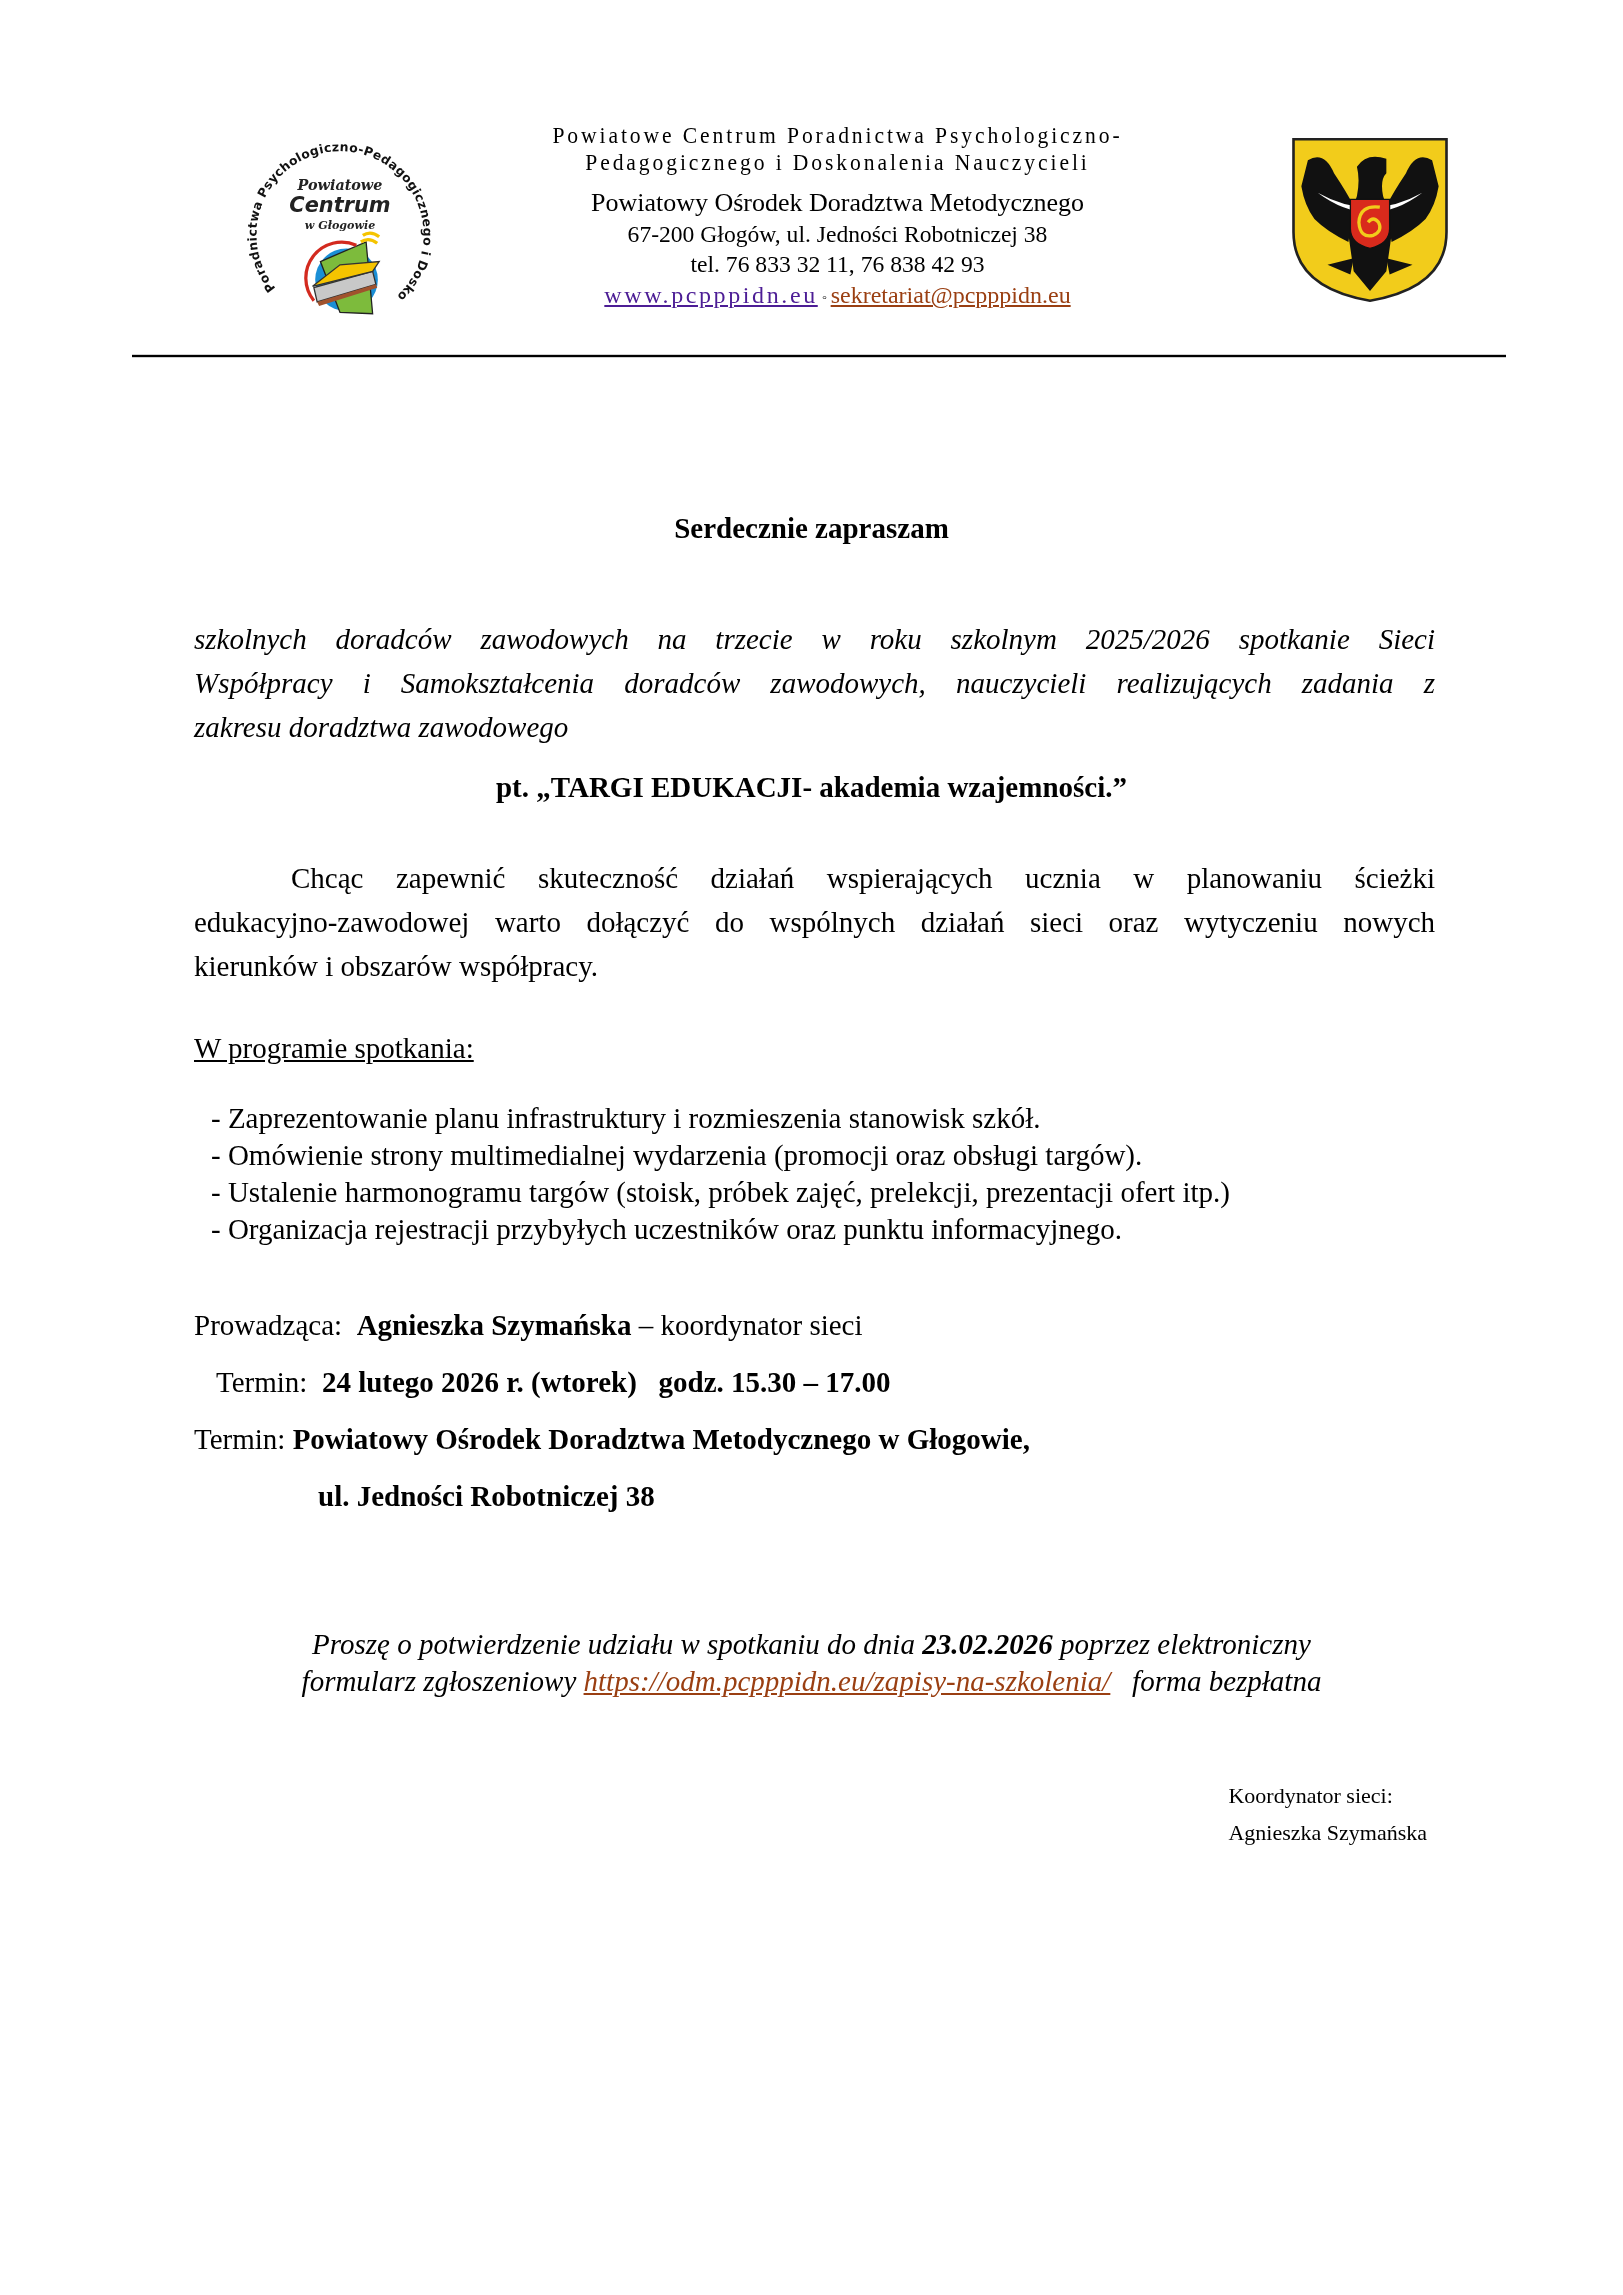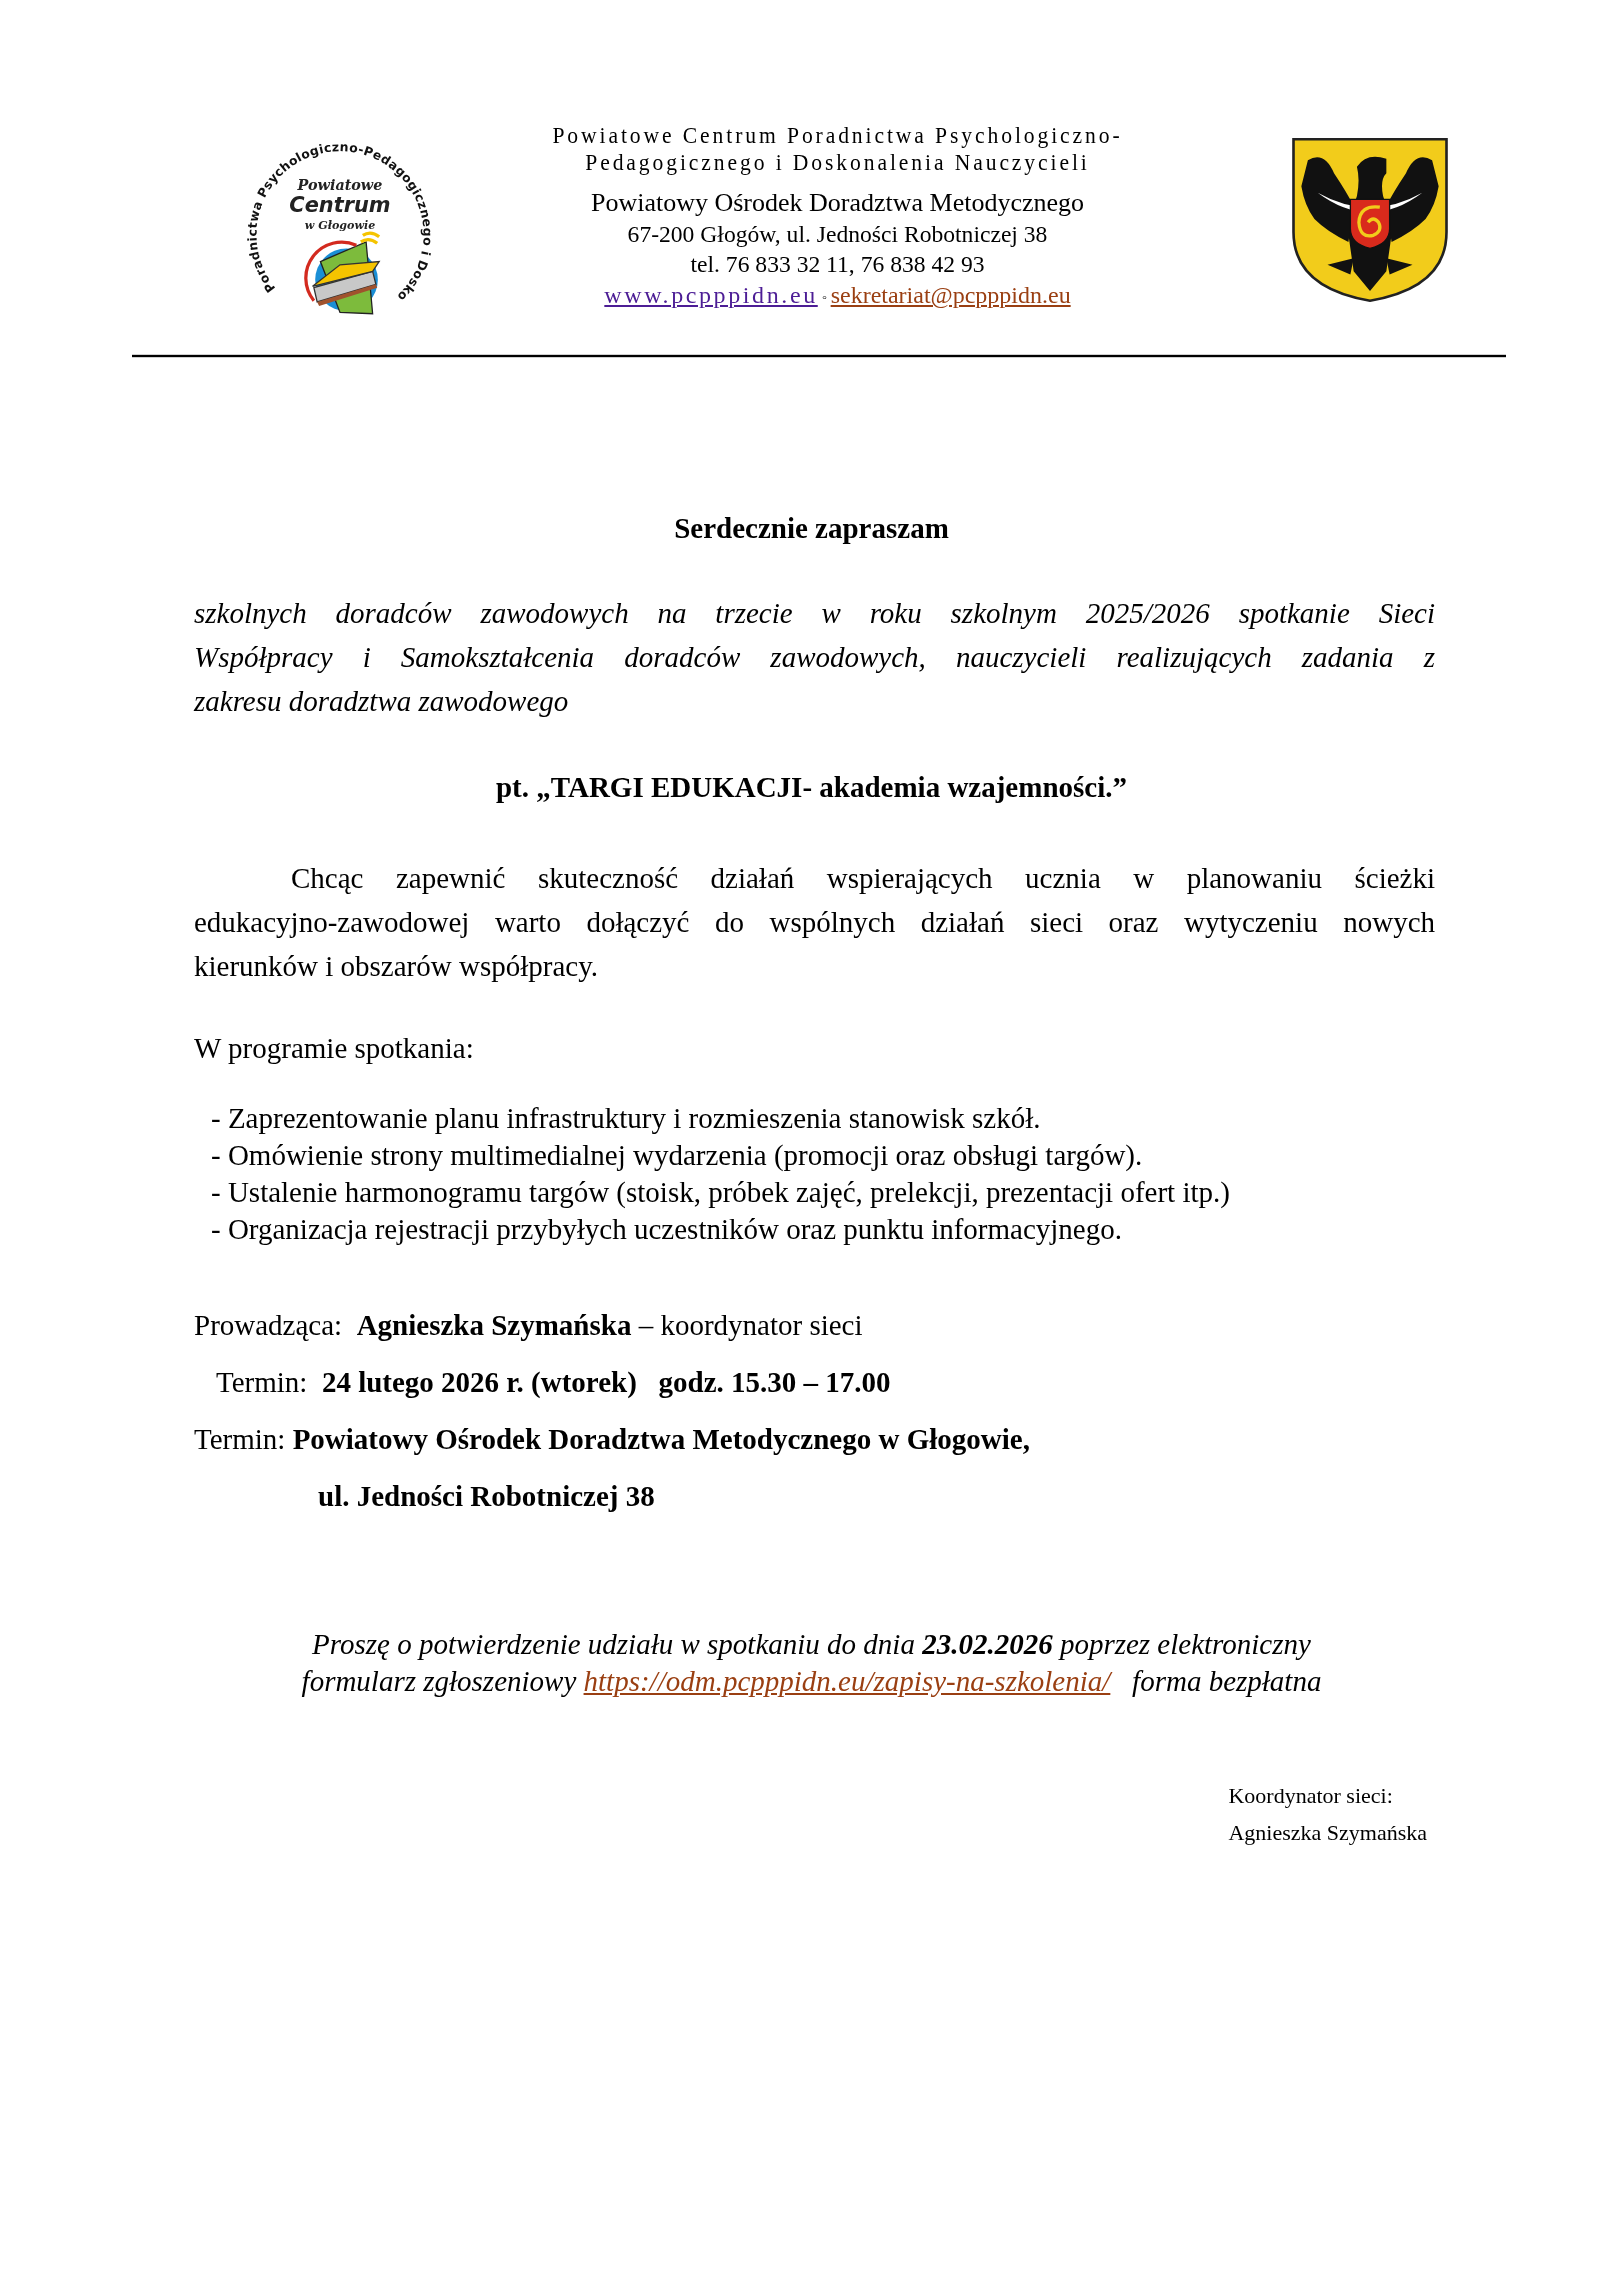--- a/index.html
+++ b/index.html
@@ -22,29 +22,29 @@
     .head-line { font-size: 23.6px; line-height: 30px; }
     .head-links { font-size: 24px; line-height: 33px; }
     .www { letter-spacing: 2.6px; text-decoration: underline; color: #4c1d95; }
     .mailto { color: #9a3f12; text-decoration: underline; }
     .dot-sep { font-size: 14.4px; vertical-align: middle; margin: 0 3.9px; }
 
     #rule { left: 132px; top: 355px; width: 1374px; height: 2px; background: #000;
             box-shadow: 0 -0.7px 0 #bbb, 0 0.7px 0 #bbb; }
     .title { left: 0; width: 1623px; top: 512px; text-align: center;
              font-weight: bold; font-size: 29px; }
-    .intro { left: 194px; width: 1241px; top: 591px; font-style: italic;
+    .intro { left: 194px; width: 1241px; top: 617px; font-style: italic;
              font-size: 29px; line-height: 44px; text-align: justify; }
     .intro-last { text-align-last: left; }
     .subtitle { left: 0; width: 1623px; top: 771px; text-align: center;
                 font-weight: bold; font-size: 29px; }
     .para { left: 194px; width: 1241px; top: 856px; font-size: 29px;
             line-height: 44px; text-align: justify; text-indent: 97px; }
 
-    .prog-head { left: 194px; top: 1032px; font-size: 29px; }
+    .prog-head { left: 194px; top: 1032px; font-size: 29px; text-decoration: underline; }
     .prog-list { left: 194px; top: 1083px; font-size: 29px; line-height: 37px;
                  margin: 17px; padding: 0; list-style: none; }
 
     .detail { left: 194px; font-size: 29px; white-space: pre; }
     .detail b { font-weight: bold; }
     #row-lead { top: 1309px; }
     #row-date { top: 1366px; margin-left: 22px; }
     #row-place { top: 1423px; }
     #row-place2 { top: 1480px; left: 318px; font-weight: bold; }
 

